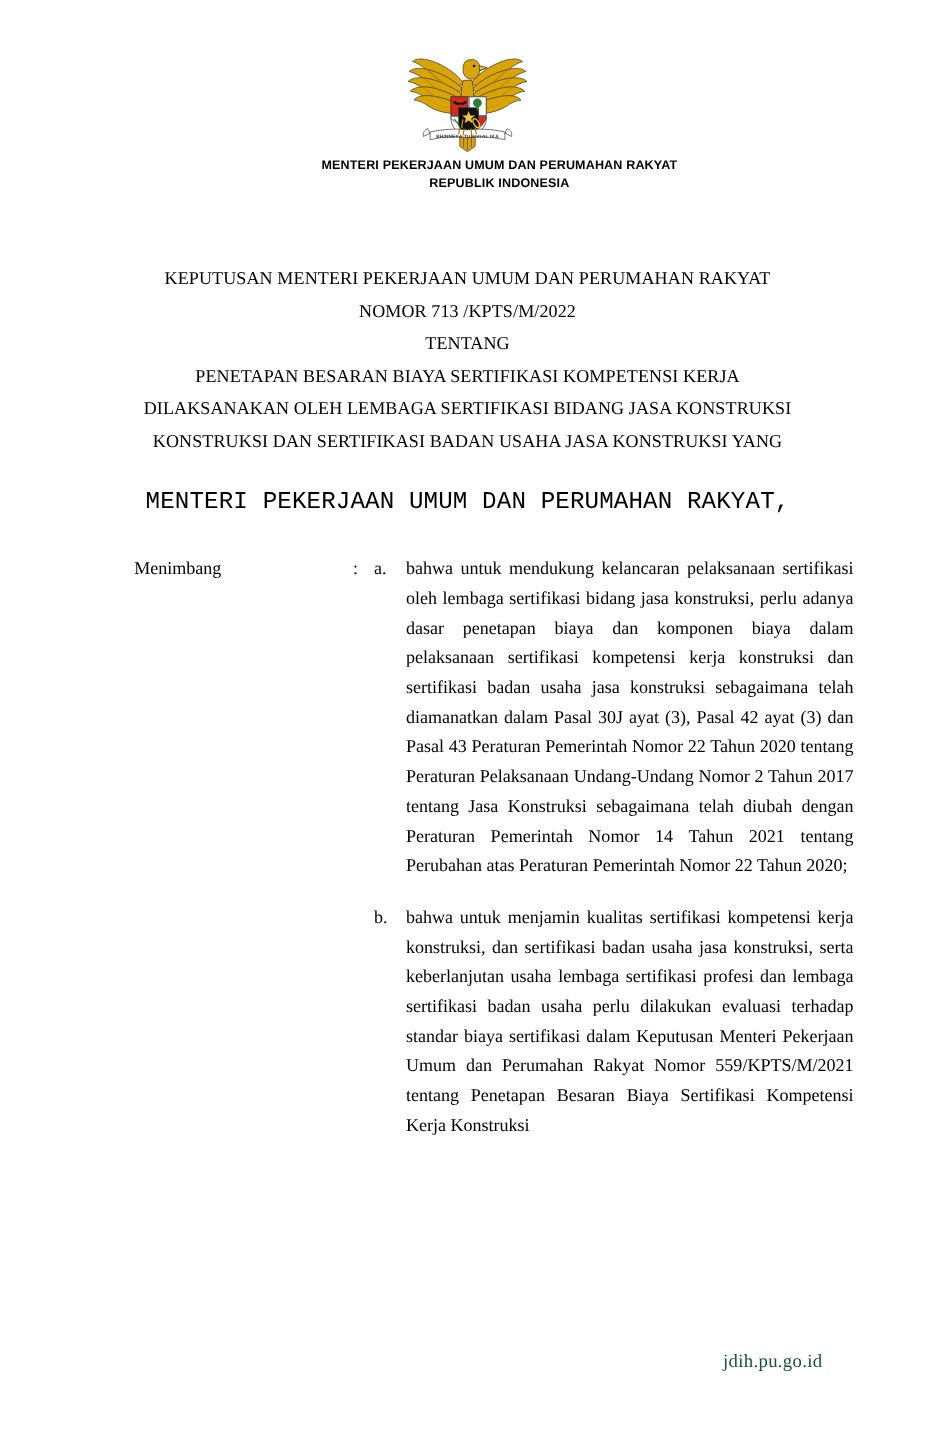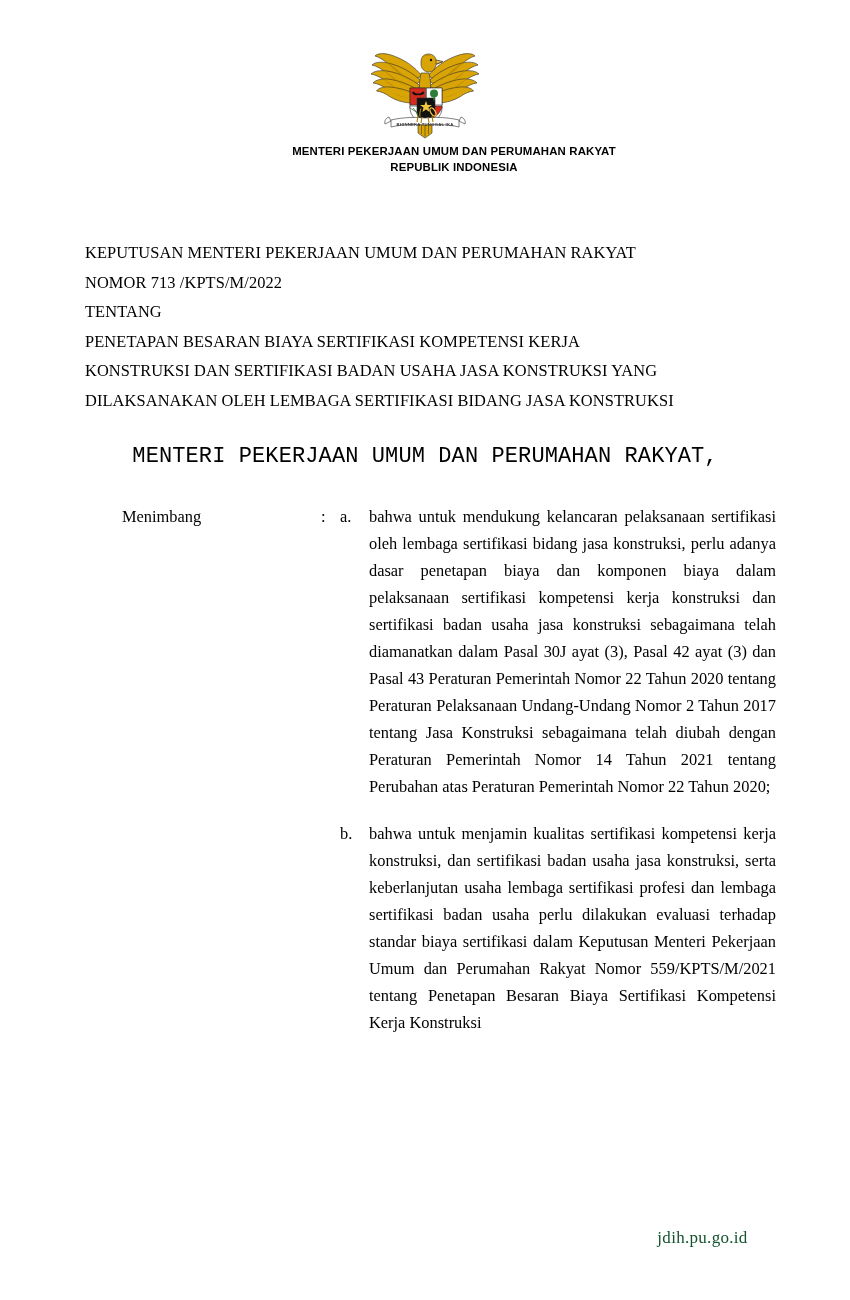--- a/index.html
+++ b/index.html
@@ -52,21 +52,21 @@
     color: #000;
     padding-left: 29px;
   }
 
   
   .title-block {
     position: absolute;
     top: 238px;
     left: 85px;
     width: 680px;
-    text-align: left;
+    text-align: center;
     font-size: 16.4px;
     line-height: 29.5px;
     letter-spacing: 0.1px;
   }
   .title-block .t-line { white-space: nowrap; }
 
   
   .salutation {
     position: absolute;
     top: 444px;
@@ -232,22 +232,22 @@
   <div class="ministry">
     <div>MENTERI PEKERJAAN UMUM DAN PERUMAHAN RAKYAT</div>
     <div>REPUBLIK INDONESIA</div>
   </div>
 
   <div class="title-block">
     <div class="t-line">KEPUTUSAN MENTERI PEKERJAAN UMUM DAN PERUMAHAN RAKYAT</div>
     <div class="t-line">NOMOR 713 /KPTS/M/2022</div>
     <div class="t-line">TENTANG</div>
     <div class="t-line">PENETAPAN BESARAN BIAYA SERTIFIKASI KOMPETENSI KERJA</div>
+    <div class="t-line">DILAKSANAKAN OLEH LEMBAGA SERTIFIKASI BIDANG JASA KONSTRUKSI</div>
     <div class="t-line">KONSTRUKSI DAN SERTIFIKASI BADAN USAHA JASA KONSTRUKSI YANG</div>
-    <div class="t-line">DILAKSANAKAN OLEH LEMBAGA SERTIFIKASI BIDANG JASA KONSTRUKSI</div>
   </div>
 
   <div class="salutation">MENTERI PEKERJAAN UMUM DAN PERUMAHAN RAKYAT,</div>
 
   <div class="body-area">
 
     <div class="clause-row">
       <div class="label-col">Menimbang</div>
       <div class="colon-col">:</div>
       <div class="letter-col">a.</div>

